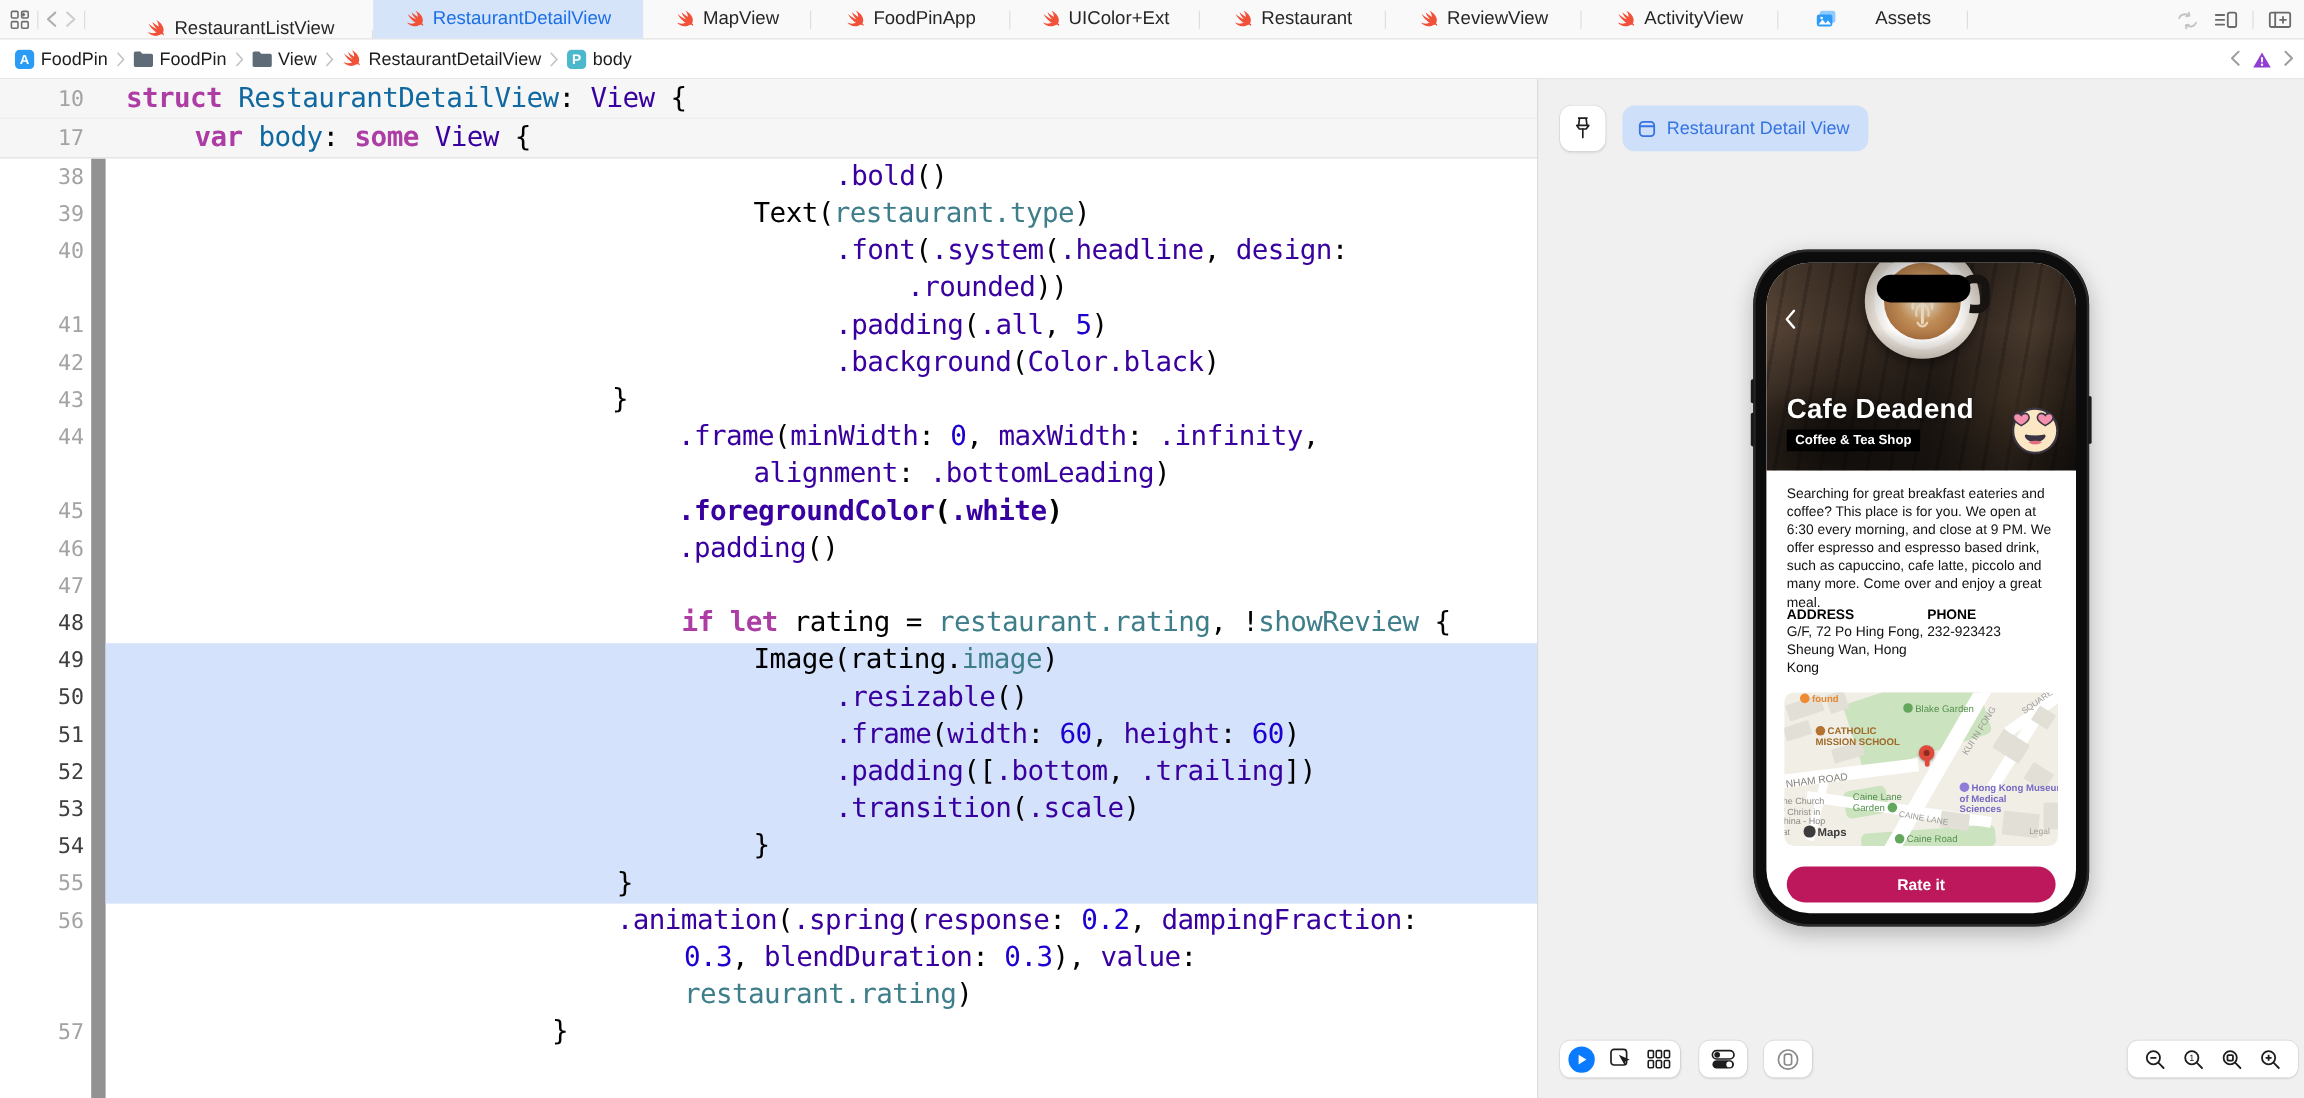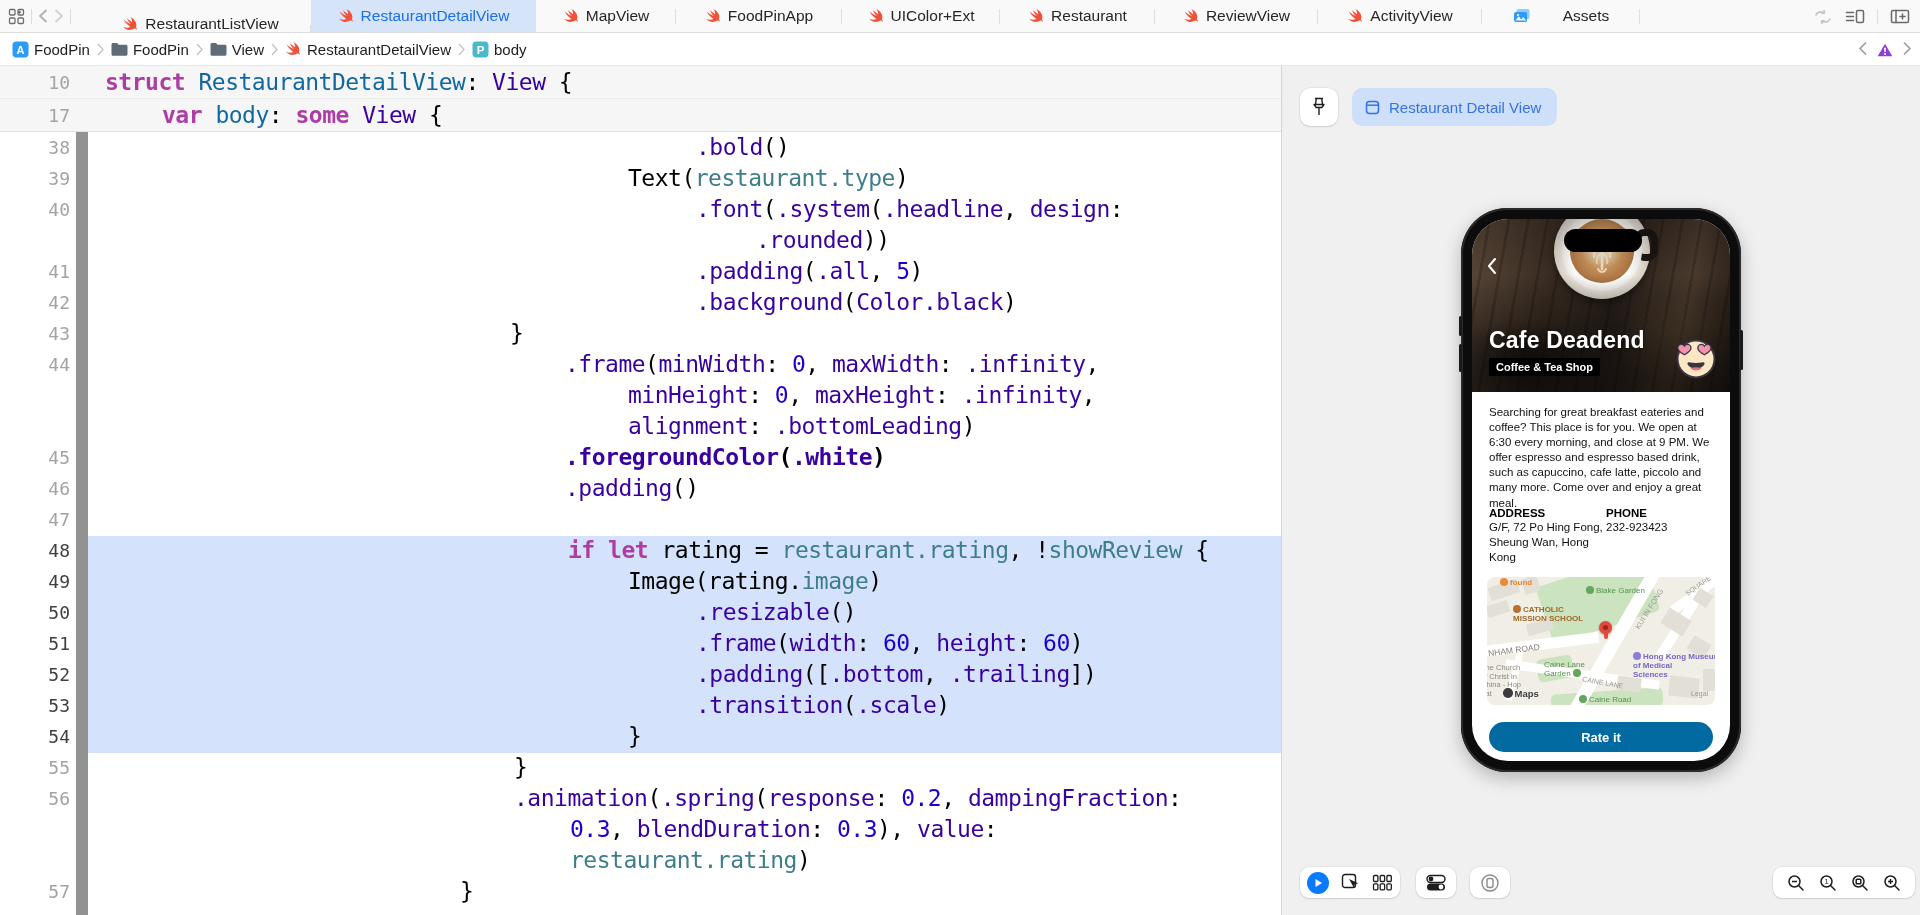--- a/index.html
+++ b/index.html
@@ -72,21 +72,21 @@
   .island { position:absolute; left:92px; top:10px; width:78px; height:23px; background:#000; border-radius:12px; }
   .backchev { position:absolute; left:14px; top:38px; }
   .rname { position:absolute; left:17px; top:108px; color:#fff; font-size:23px; font-weight:bold; letter-spacing:.2px; text-shadow:0 1px 3px rgba(0,0,0,.4); }
   .rtype { position:absolute; left:17px; top:139px; background:#000; color:#fff; font-size:11px; font-weight:bold; padding:3px 7px; }
   .emoji { position:absolute; left:203px; top:119px; }
   .pdesc { position:absolute; left:17px; width:226px; top:186px; font-size:11.5px; line-height:15.1px; color:#111; }
   .col-label { font-size:11.5px; font-weight:bold; color:#000; }
   .col-val { font-size:11.5px; line-height:15px; color:#111; margin-top:1px; }
   .addr { position:absolute; left:17px; top:288px; width:116px; }
   .phn { position:absolute; left:134px; top:288px; width:110px; }
-  .ratebtn { position:absolute; left:17px; top:503px; width:224px; height:30px; background:#0369a1; border-radius:15px; color:#fff; font-size:13px; font-weight:bold; display:flex; align-items:center; justify-content:center; }
+  .ratebtn { position:absolute; left:17px; top:503px; width:224px; height:30px; background:#be185d; border-radius:15px; color:#fff; font-size:13px; font-weight:bold; display:flex; align-items:center; justify-content:center; }
 
   
   .map { position:absolute; left:15px; top:358px; width:228px; height:128px; border-radius:8px; background:#F1EEE6; overflow:hidden; }
   .mshape { position:absolute; }
   .road { background:#FFFFFF; }
   .green { background:#CBE3BE; border-radius:5px; }
   .bldg { background:#E2DFD6; border-radius:1px; }
   .mlabel { position:absolute; line-height:1.15; white-space:pre; font-weight:normal; }
   .mdot { display:inline-block; width:8px; height:8px; border-radius:50%; margin-right:2px; vertical-align:-1px; }
   .mappin { position:absolute; left:112px; top:44px; width:13px; height:13px; background:#DF4A3C; border-radius:50%; box-shadow:0 1px 2px rgba(0,0,0,.4); }
@@ -344,24 +344,20 @@
         <span class="lnum">42</span>
         <span class="lcode" style="padding-left: 608px;"><span class="tk-p">.background</span><span class="tk-b">(</span><span class="tk-p">Color.black</span><span class="tk-b">)</span></span>
       </div>
       <div class="crow">
         <span class="lnum">43</span>
         <span class="lcode" style="padding-left: 422px;"><span class="tk-b">}</span></span>
       </div>
       <div class="crow">
         <span class="lnum">44</span>
         <span class="lcode" style="padding-left: 477px;"><span class="tk-p">.frame</span><span class="tk-b">(</span><span class="tk-p">minWidth</span><span class="tk-b">: </span><span class="tk-n">0</span><span class="tk-b">, </span><span class="tk-p">maxWidth</span><span class="tk-b">: </span><span class="tk-p">.infinity</span><span class="tk-b">,</span></span>
-      </div>
-      <div class="crow">
-        <span class="lnum"></span>
-        <span class="lcode" style="padding-left: 540px;"><span class="tk-p">minHeight</span><span class="tk-b">: </span><span class="tk-n">0</span><span class="tk-b">, </span><span class="tk-p">maxHeight</span><span class="tk-b">: </span><span class="tk-p">.infinity</span><span class="tk-b">,</span></span>
       </div>
       <div class="crow">
         <span class="lnum"></span>
         <span class="lcode" style="padding-left: 540px;"><span class="tk-p">alignment</span><span class="tk-b">: </span><span class="tk-p">.bottomLeading</span><span class="tk-b">)</span></span>
       </div>
       <div class="crow">
         <span class="lnum">45</span>
         <span class="lcode" style="padding-left: 477px; font-weight: bold;"><span class="tk-p">.foregroundColor</span><span class="tk-b">(</span><span class="tk-p">.white</span><span class="tk-b">)</span></span>
       </div>
       <div class="crow">

